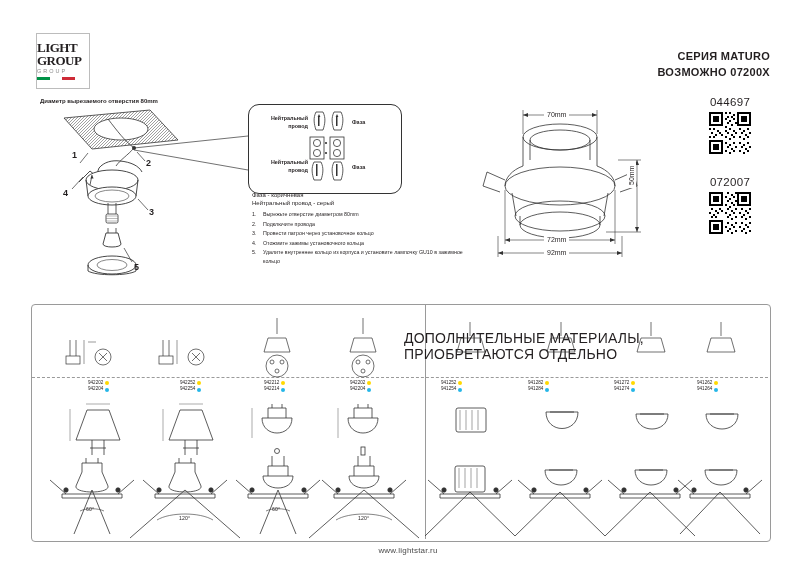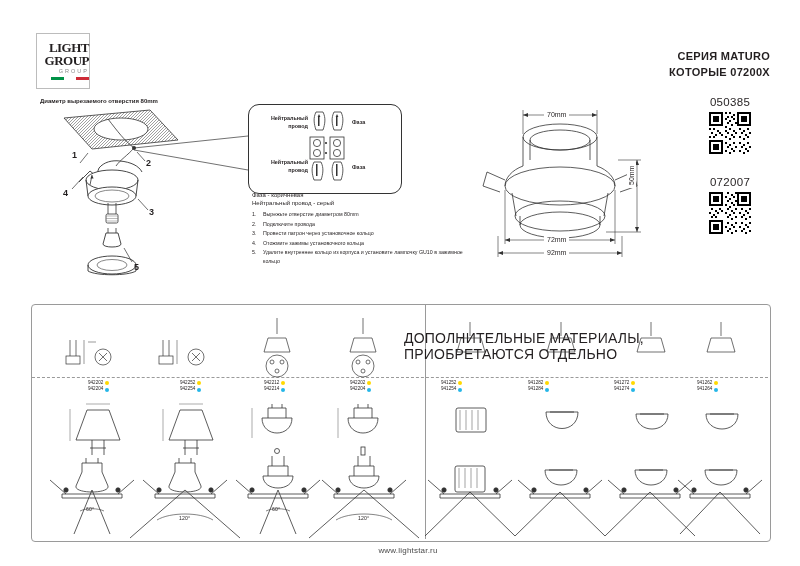--- a/index.html
+++ b/index.html
@@ -1,21 +1,21 @@
 <!DOCTYPE html>
 <html><head>
 <meta charset="utf-8">
 <style>
   html,body{margin:0;padding:0;background:#fff;}
   body{width:800px;height:566px;font-family:"Liberation Sans",sans-serif;color:#231f20;overflow:hidden;position:relative;}
   .sheet{position:absolute;inset:0;width:800px;height:566px;}
 
   
   .logo-box{position:absolute;left:36px;top:33px;width:52px;height:54px;border:1px solid #bcbcbc;
-            display:flex;flex-direction:column;align-items:flex-end;justify-content:center;background:#fff;}
+            display:flex;flex-direction:column;align-items:flex-start;justify-content:center;background:#fff;}
   .logo-l1{font-weight:bold;font-size:13px;letter-spacing:-0.5px;line-height:12px;font-family:"Liberation Serif",serif;}
   .logo-l2{font-weight:bold;font-size:13px;letter-spacing:-0.5px;line-height:13px;font-family:"Liberation Serif",serif;}
   .logo-l3{font-size:5.5px;letter-spacing:2px;color:#8a8a8a;margin-top:1px;}
   .logo-flag{display:flex;width:38px;height:3px;margin-top:3px;}
   .logo-flag span{flex:1;}
 
   .title{position:absolute;left:108px;top:38px;font-size:16.5px;font-weight:bold;line-height:20px;letter-spacing:0.1px;}
   .series{position:absolute;right:30px;top:48px;text-align:right;font-size:11px;font-weight:bold;line-height:16px;letter-spacing:0.3px;}
 
   
@@ -68,25 +68,25 @@
     <div class="logo-l3">GROUP</div>
     <div class="logo-flag">
       <span style="background:#009246"></span>
         <span style="background:#fff"></span>
         <span style="background:#ce2b37"></span>
     </div>
   </div>
 
   <div class="series">
     <div>СЕРИЯ MATURO</div>
-    <div>КОТОРЫЕ 07200X</div>
+    <div>ВОЗМОЖНО 07200X</div>
   </div>
 
   <div class="qr-wrap" style="left:690px;top:96px;width:80px;">
-    <div class="qr-label">050385</div>
+    <div class="qr-label">044697</div>
     <svg class="qr-code" viewBox="0 0 21 21" shape-rendering="crispEdges">
       <rect width="21" height="21" fill="#fff"></rect>
       <g fill="#000">
         <rect x="0" y="0" width="7" height="1"></rect>
           <rect x="0" y="6" width="7" height="1"></rect>
         <rect x="0" y="0" width="1" height="7"></rect>
           <rect x="6" y="0" width="1" height="7"></rect>
         <rect x="2" y="2" width="3" height="3"></rect>
         <rect x="14" y="0" width="7" height="1"></rect>
           <rect x="14" y="6" width="7" height="1"></rect>

